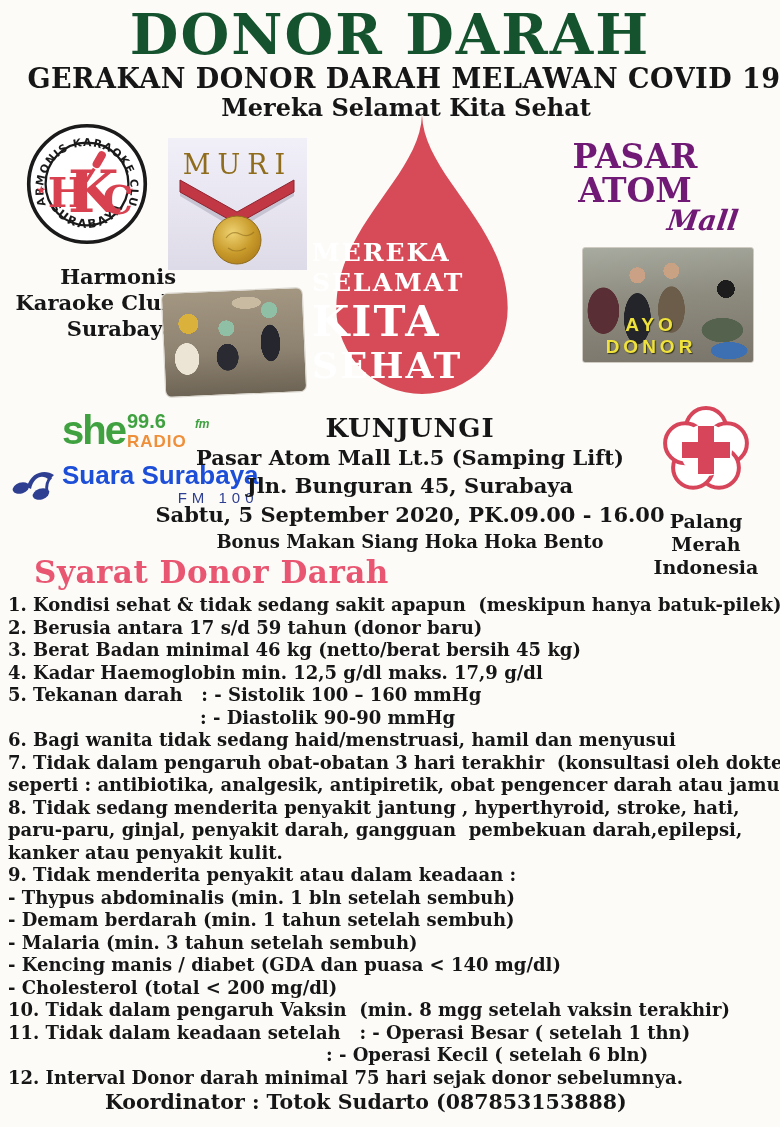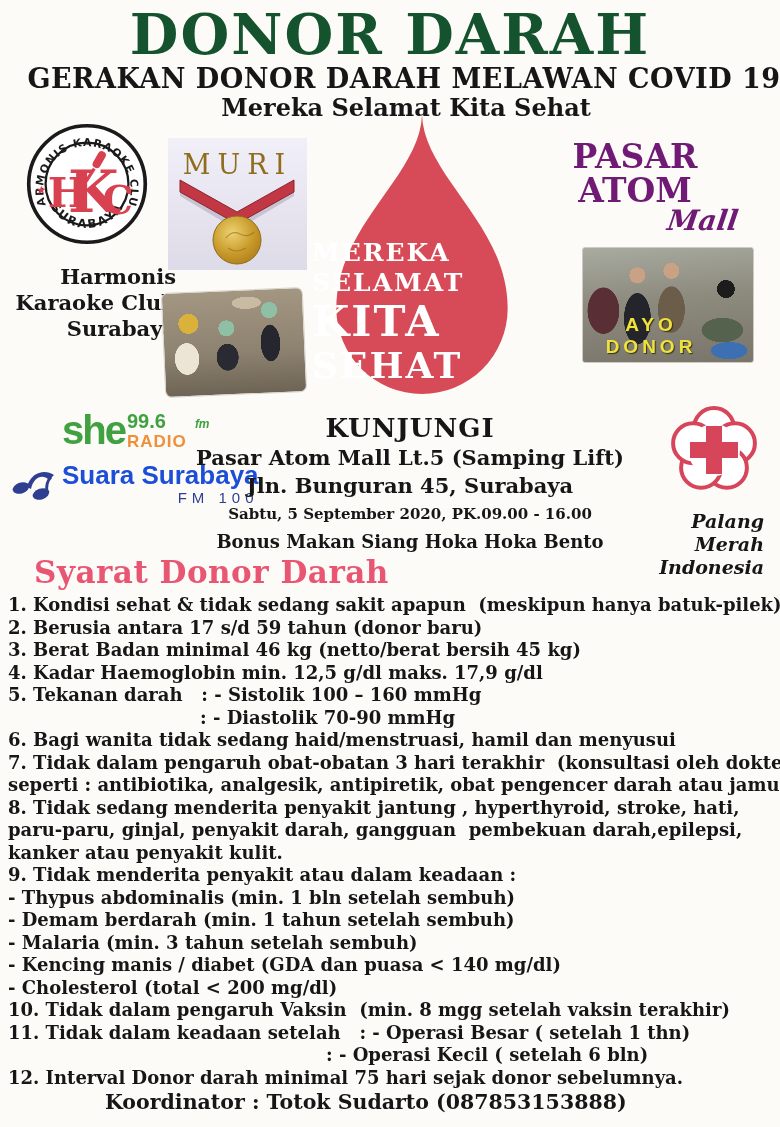--- a/index.html
+++ b/index.html
@@ -75,25 +75,25 @@
   .ss{left:10px;top:462px;display:flex;align-items:flex-start;font-family:"Liberation Sans",sans-serif;}
   .ss-stack{display:flex;flex-direction:column;margin-left:6px;}
   .ss-name{color:#1d4ed8;font-size:26px;font-weight:bold;line-height:27px;}
   .ss-fm{color:#2e3f92;font-size:15px;font-weight:normal;letter-spacing:5px;text-align:right;line-height:18px;}
 
   
   .visit{left:150px;top:412px;width:520px;text-align:center;font-weight:bold;}
   .v-head{font-size:26px;line-height:32px;letter-spacing:1px;}
   .v-l1{font-size:21px;line-height:28px;}
   .v-l2{font-size:21px;line-height:28px;}
-  .v-l3{font-size:15px;line-height:29px;}
+  .v-l3{font-size:21px;line-height:29px;}
   .v-l4{font-size:18px;line-height:25px;}
 
   
-  .pmi{left:648px;top:400px;width:116px;text-align:right;font-style:italic;}
+  .pmi{left:648px;top:400px;width:116px;text-align:center;}
   .pmi-cap{margin-top:6px;font-size:19px;font-weight:bold;line-height:23px;}
 
   
   .req-head{left:34px;top:554px;font-size:31px;font-weight:bold;color:#e85672;letter-spacing:.5px;}
   .req{left:8px;top:594px;width:772px;font-size:18px;font-weight:bold;}
   .ln{line-height:22.5px;white-space:pre;}
   .ind1{padding-left:192px;}
   .ind2{padding-left:318px;}
   .koord{padding-left:97px;font-size:20.5px;line-height:24px;margin-top:1px;}
 </style>
@@ -225,21 +225,21 @@
     </div>
   </div>
 
   <div class="abs req-head">Syarat Donor Darah</div>
   <div class="abs req">
     <div class="ln">1. Kondisi sehat &amp; tidak sedang sakit apapun  (meskipun hanya batuk-pilek)</div>
     <div class="ln">2. Berusia antara 17 s/d 59 tahun (donor baru)</div>
     <div class="ln">3. Berat Badan minimal 46 kg (netto/berat bersih 45 kg)</div>
     <div class="ln">4. Kadar Haemoglobin min. 12,5 g/dl maks. 17,9 g/dl</div>
     <div class="ln">5. Tekanan darah   : - Sistolik 100 – 160 mmHg</div>
-    <div class="ln ind1">: - Diastolik 70-90 mmHg</div>
+    <div class="ln ind1">: - Diastolik 90-90 mmHg</div>
     <div class="ln">6. Bagi wanita tidak sedang haid/menstruasi, hamil dan menyusui</div>
     <div class="ln">7. Tidak dalam pengaruh obat-obatan 3 hari terakhir  (konsultasi oleh dokter)</div>
     <div class="ln">seperti : antibiotika, analgesik, antipiretik, obat pengencer darah atau jamu.</div>
     <div class="ln">8. Tidak sedang menderita penyakit jantung , hyperthyroid, stroke, hati,</div>
     <div class="ln">paru-paru, ginjal, penyakit darah, gangguan  pembekuan darah,epilepsi,</div>
     <div class="ln">kanker atau penyakit kulit.</div>
     <div class="ln">9. Tidak menderita penyakit atau dalam keadaan :</div>
     <div class="ln">- Thypus abdominalis (min. 1 bln setelah sembuh)</div>
     <div class="ln">- Demam berdarah (min. 1 tahun setelah sembuh)</div>
     <div class="ln">- Malaria (min. 3 tahun setelah sembuh)</div>

